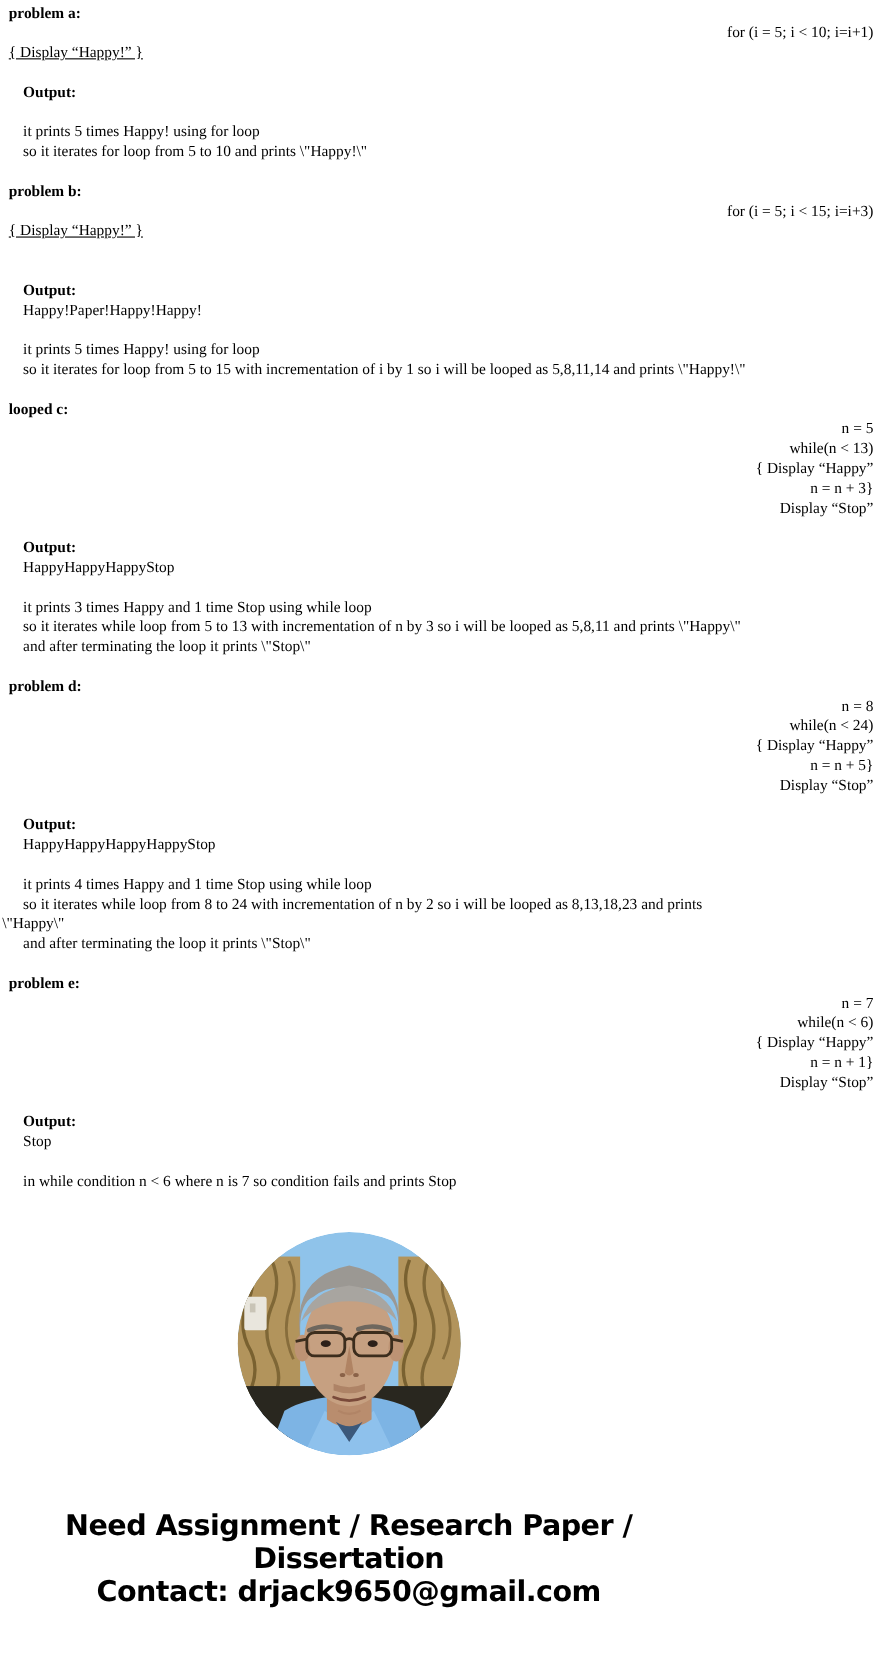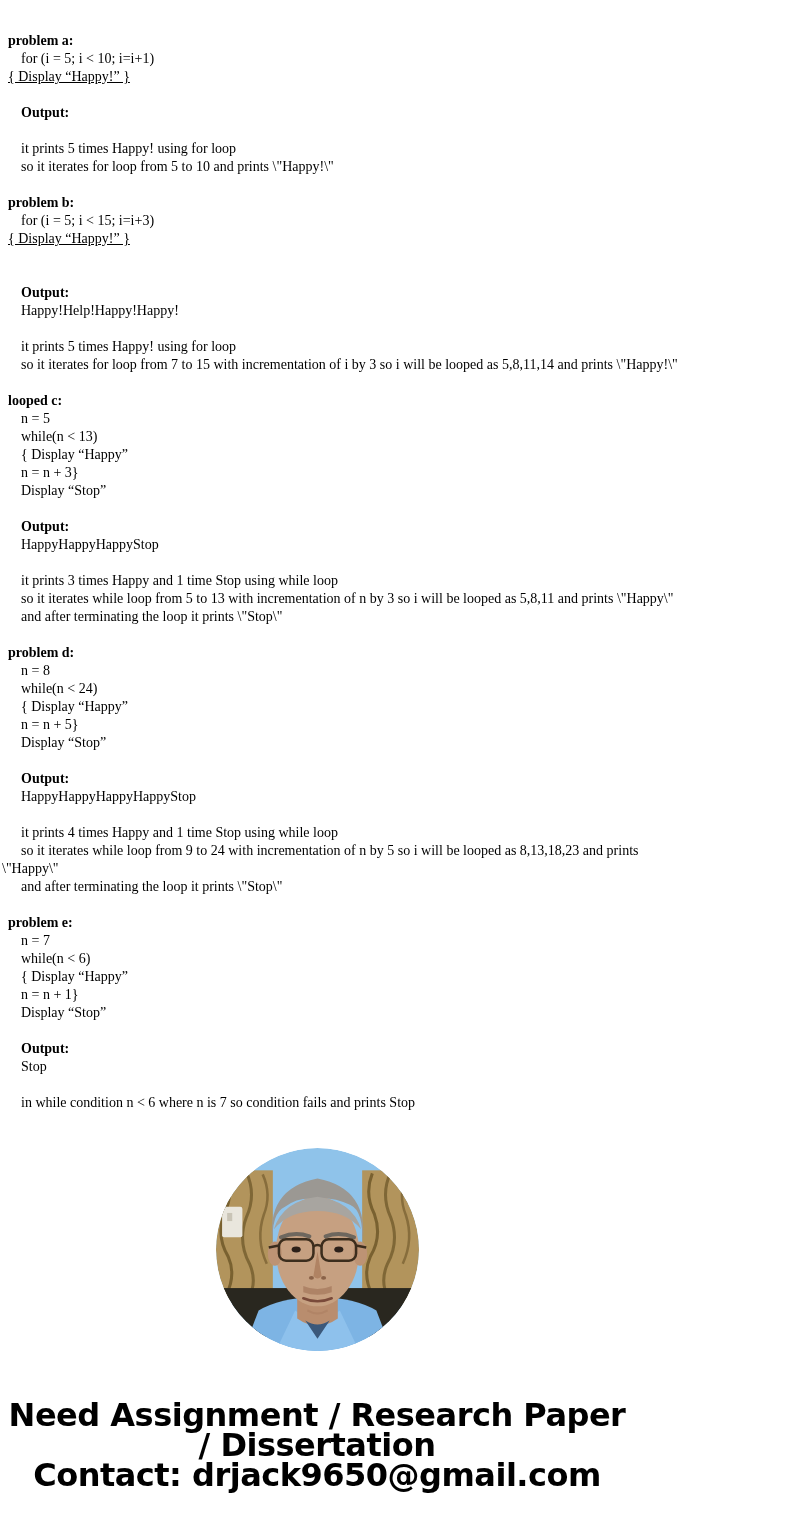--- a/index.html
+++ b/index.html
@@ -9,34 +9,34 @@
     width: 794px;
   }
   body {
     font-family: "Liberation Serif", "DejaVu Serif", serif;
     color: #000000;
     font-size: 14px;
   }
   .page {
     width: 634px;
     min-height: 1523px;
-    padding-top: 32px;
+    padding-top: 4px;
     box-sizing: border-box;
   }
   
   .doc-lines { width: 794px; }
   .ln {
     line-height: 18px;
     min-height: 18px;
     white-space: pre-wrap;
     word-break: break-word;
   }
   .ln.title    { font-weight: bold; padding-left: 8px; }
   .ln.flush    { padding-left: 8px; text-decoration: underline; }
-  .ln.code     { padding-left: 21px; }
+  .ln.code     { padding-left: 21px; text-align: right; }
   .ln.body     { padding-left: 21px; }
   .ln.outlabel { font-weight: bold; padding-left: 21px; }
   .ln.cont     { padding-left: 2px; }
   .ln.blank    { padding-left: 0; }
   
   .avatar-wrap {
     margin-top: 36px;
     display: flex;
     justify-content: center;
   }
@@ -46,21 +46,21 @@
     border-radius: 50%;
     overflow: hidden;
     display: block;
   }
   
   .banner {
     margin-top: 49px;
     text-align: center;
     font-family: "DejaVu Sans", "Liberation Sans", sans-serif;
     font-weight: bold;
-    font-size: 32px;
+    font-size: 26px;
     line-height: 30px;
     letter-spacing: -0.5px;
     color: #000000;
   }
 </style>
 </head>
 <body>
 
 <div class="page">
 
@@ -73,24 +73,24 @@
       <div class="ln blank">&nbsp;</div>
       <div class="ln body">it prints 5 times Happy! using for loop</div>
       <div class="ln body">so it iterates for loop from 5 to 10 and prints \"Happy!\"</div>
       <div class="ln blank">&nbsp;</div>
       <div class="ln title">problem b:</div>
       <div class="ln code">for (i = 5; i &lt; 15; i=i+3)</div>
       <div class="ln flush">{ Display “Happy!” }</div>
       <div class="ln blank">&nbsp;</div>
       <div class="ln blank">&nbsp;</div>
       <div class="ln outlabel">Output:</div>
-      <div class="ln body">Happy!Help!Happy!Happy!</div>
+      <div class="ln body">Happy!Paper!Happy!Happy!</div>
       <div class="ln blank">&nbsp;</div>
       <div class="ln body">it prints 5 times Happy! using for loop</div>
-      <div class="ln body">so it iterates for loop from 7 to 15 with incrementation of i by 3 so i will be looped as 5,8,11,14 and prints \"Happy!\"</div>
+      <div class="ln body">so it iterates for loop from 5 to 15 with incrementation of i by 1 so i will be looped as 5,8,11,14 and prints \"Happy!\"</div>
       <div class="ln blank">&nbsp;</div>
       <div class="ln title">looped c:</div>
       <div class="ln code">n = 5</div>
       <div class="ln code">while(n &lt; 13)</div>
       <div class="ln code">{ Display “Happy”</div>
       <div class="ln code">n = n + 3}</div>
       <div class="ln code">Display “Stop”</div>
       <div class="ln blank">&nbsp;</div>
       <div class="ln outlabel">Output:</div>
       <div class="ln body">HappyHappyHappyStop</div>
@@ -103,21 +103,21 @@
       <div class="ln code">n = 8</div>
       <div class="ln code">while(n &lt; 24)</div>
       <div class="ln code">{ Display “Happy”</div>
       <div class="ln code">n = n + 5}</div>
       <div class="ln code">Display “Stop”</div>
       <div class="ln blank">&nbsp;</div>
       <div class="ln outlabel">Output:</div>
       <div class="ln body">HappyHappyHappyHappyStop</div>
       <div class="ln blank">&nbsp;</div>
       <div class="ln body">it prints 4 times Happy and 1 time Stop using while loop</div>
-      <div class="ln body">so it iterates while loop from 9 to 24 with incrementation of n by 5 so i will be looped as 8,13,18,23 and prints</div>
+      <div class="ln body">so it iterates while loop from 8 to 24 with incrementation of n by 2 so i will be looped as 8,13,18,23 and prints</div>
       <div class="ln cont">\"Happy\"</div>
       <div class="ln body">and after terminating the loop it prints \"Stop\"</div>
       <div class="ln blank">&nbsp;</div>
       <div class="ln title">problem e:</div>
       <div class="ln code">n = 7</div>
       <div class="ln code">while(n &lt; 6)</div>
       <div class="ln code">{ Display “Happy”</div>
       <div class="ln code">n = n + 1}</div>
       <div class="ln code">Display “Stop”</div>
       <div class="ln blank">&nbsp;</div>

